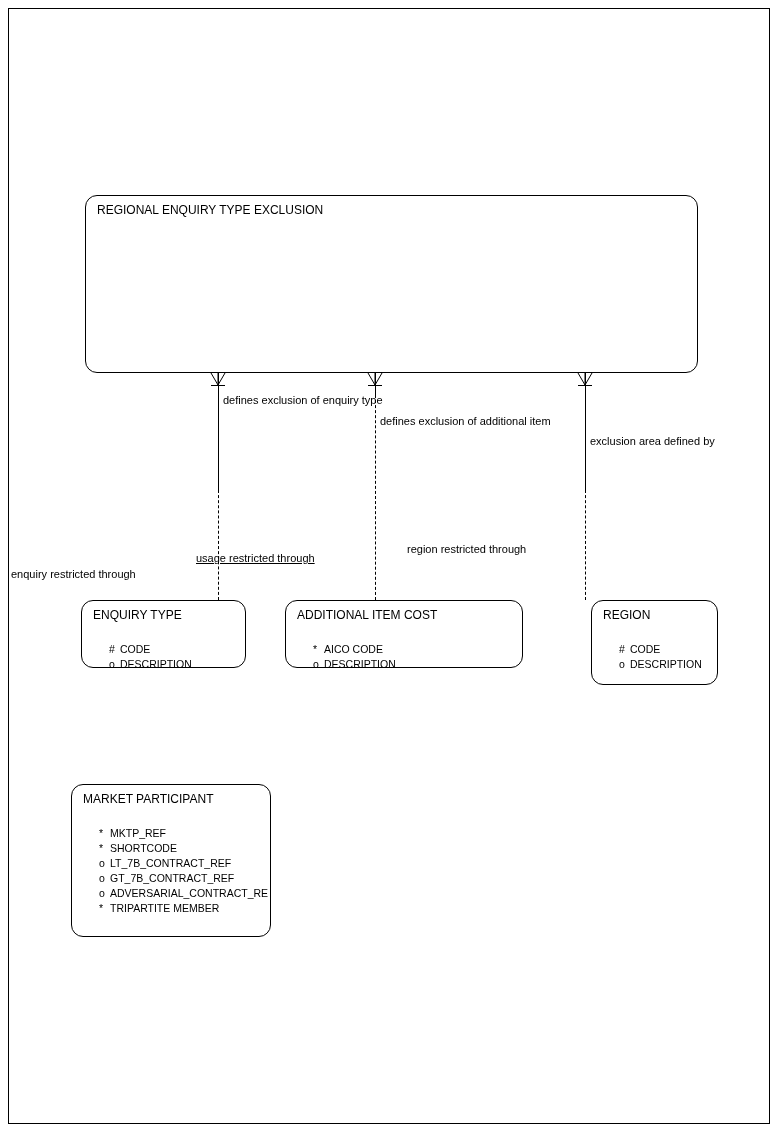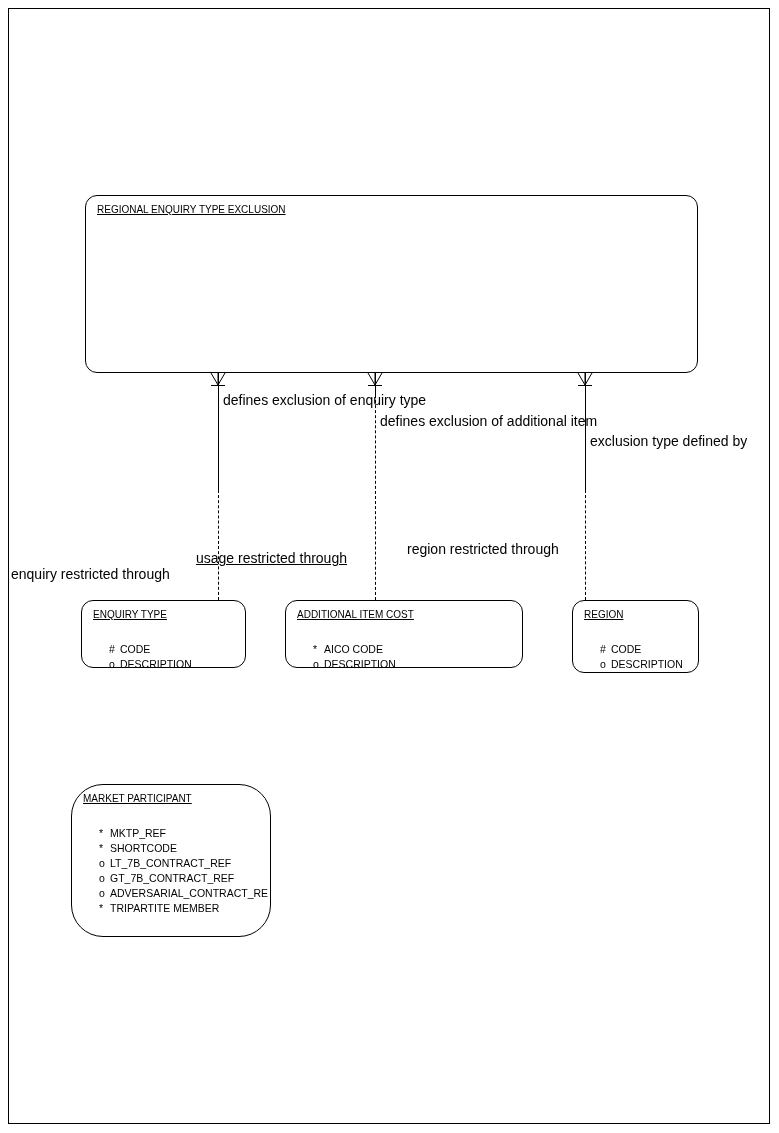--- a/index.html
+++ b/index.html
@@ -34,25 +34,24 @@
     box-sizing: border-box;
     border: 1px solid #000000;
     border-radius: 12px;
     background: #ffffff;
     overflow: hidden;
   }
   .entity-name {
     position: absolute;
     left: 11px;
     top: 6px;
-    font-size: 10px;
+    font-size: 12px;
     line-height: 16px;
     color: #000000;
     white-space: nowrap;
-    text-decoration: underline;
   }
   .attr-list {
     position: absolute;
     left: 11px;
     top: 25px;
     margin: 16px;
     padding: 0;
     list-style: none;
   }
   .attr {
@@ -86,21 +85,21 @@
   
   .tick {
     position: absolute;
     height: 0;
     border-top: 1px solid #000000;
   }
 
   
   .rel-label {
     position: absolute;
-    font-size: 14px;
+    font-size: 11px;
     line-height: 15px;
     color: #000000;
     white-space: nowrap;
   }
 </style>
 </head>
 <body>
 
 <div id="page">
 
@@ -139,21 +138,21 @@
   <div class="crowsfoot" style="left:576px; top:373px;">
     <svg width="18" height="14" viewBox="0 0 18 14">
       <line x1="9" y1="12" x2="2" y2="0" stroke="#000" stroke-width="1"></line>
       <line x1="9" y1="12" x2="9" y2="0" stroke="#000" stroke-width="1"></line>
       <line x1="9" y1="12" x2="16" y2="0" stroke="#000" stroke-width="1"></line>
     </svg>
   </div>
   <div class="tick" style="left:578px; top:385px; width:14px;"></div>
   <div class="rel-line" style="left:585px; top:373px; height:117px;"></div>
   <div class="rel-line dashed" style="left:585px; top:490px; height:110px;"></div>
-  <div class="rel-label" style="left:590px; top:434px;">exclusion type defined by</div>
+  <div class="rel-label" style="left:590px; top:434px;">exclusion area defined by</div>
   <div class="rel-label" style="left:407px; top:542px;">region restricted through</div>
 
   <div class="entity" style="left:81px; top:600px; width:165px; height:68px;">
     <div class="entity-name">ENQUIRY TYPE</div>
     <ul class="attr-list">
       <li class="attr">
         <span class="mark">#</span><span>CODE</span>
       </li>
       <li class="attr">
         <span class="mark">o</span><span>DESCRIPTION</span>
@@ -166,33 +165,33 @@
     <ul class="attr-list">
       <li class="attr">
         <span class="mark">*</span><span>AICO CODE</span>
       </li>
       <li class="attr">
         <span class="mark">o</span><span>DESCRIPTION</span>
       </li>
     </ul>
   </div>
 
-  <div class="entity" style="left:572px; top:600px; width:127px; height:73px;">
+  <div class="entity" style="left:591px; top:600px; width:127px; height:85px;">
     <div class="entity-name">REGION</div>
     <ul class="attr-list">
       <li class="attr">
         <span class="mark">#</span><span>CODE</span>
       </li>
       <li class="attr">
         <span class="mark">o</span><span>DESCRIPTION</span>
       </li>
     </ul>
   </div>
 
-  <div class="entity" style="left:71px; top:784px; width:200px; height:153px;border-radius:32px;">
+  <div class="entity" style="left:71px; top:784px; width:200px; height:153px;">
     <div class="entity-name">MARKET PARTICIPANT</div>
     <ul class="attr-list">
       <li class="attr">
         <span class="mark">*</span><span>MKTP_REF</span>
       </li>
       <li class="attr">
         <span class="mark">*</span><span>SHORTCODE</span>
       </li>
       <li class="attr">
         <span class="mark">o</span><span>LT_7B_CONTRACT_REF</span>

